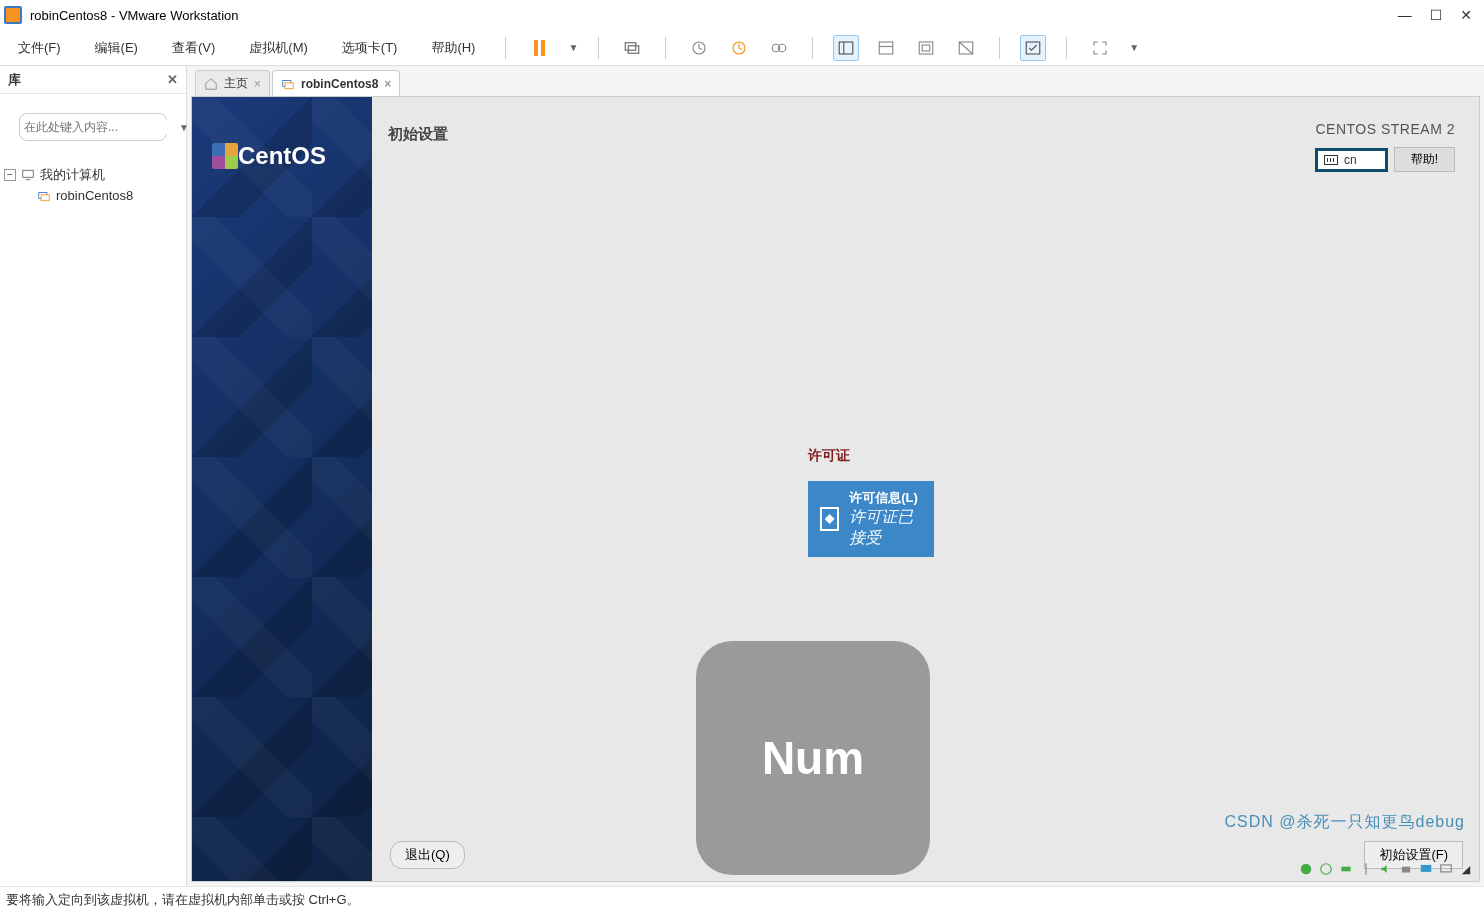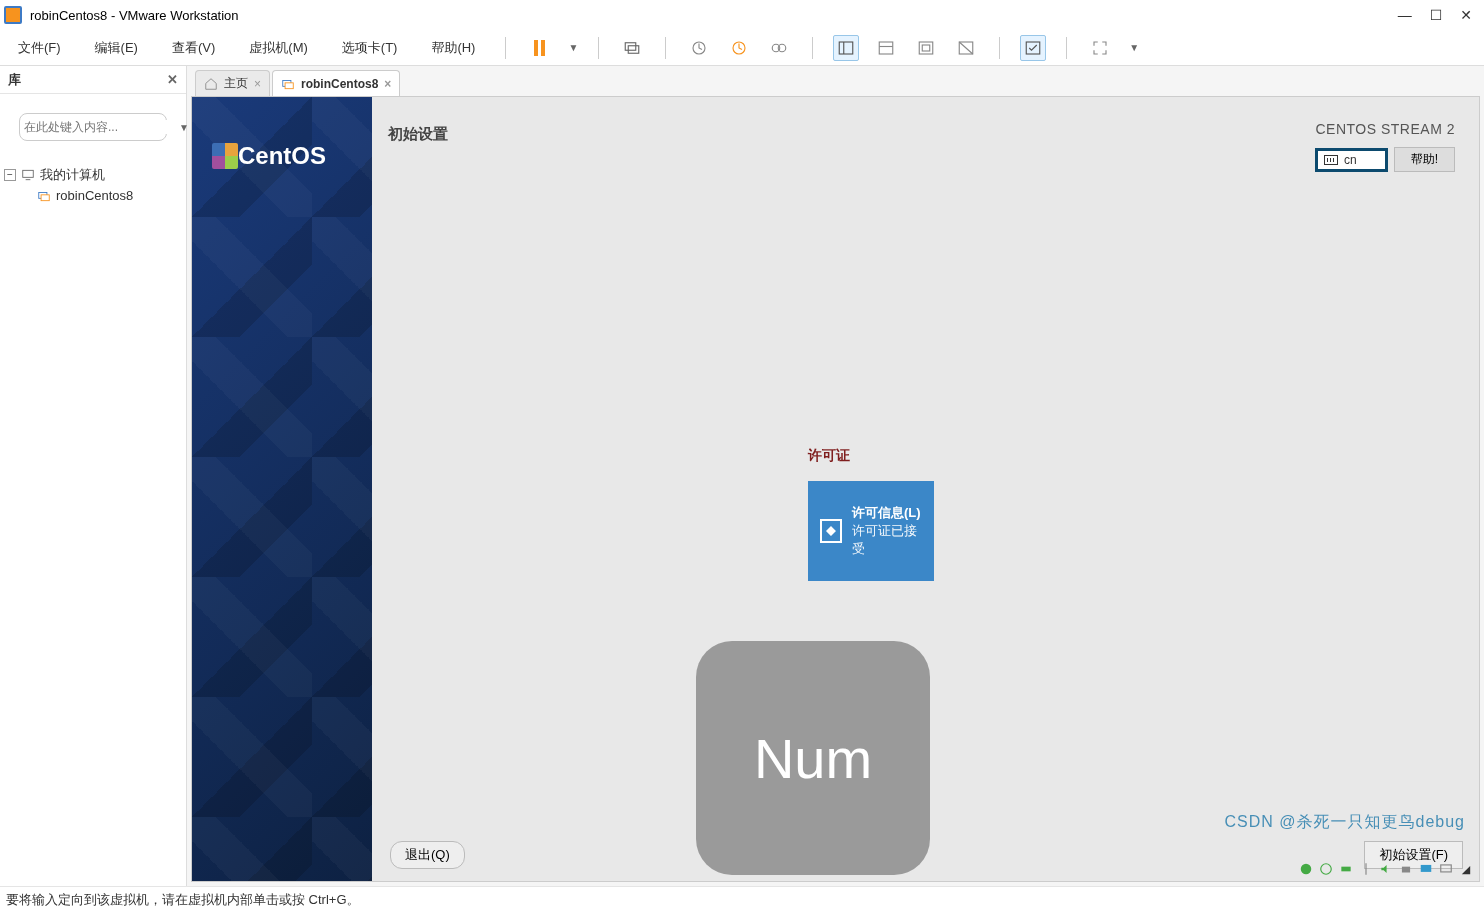--- a/index.html
+++ b/index.html
@@ -55,27 +55,27 @@
 .init-title { position: absolute; top: 28px; left: 16px; font-size: 15px; font-weight: bold; color: #444; }
 .stream-title { position: absolute; top: 24px; right: 24px; font-size: 14px; color: #555; letter-spacing: 0.5px; }
 .lang-row { position: absolute; top: 50px; right: 24px; display: flex; gap: 6px; align-items: center; }
 .lang-box { background: #fff; border: 3px solid #0c4a6e; padding: 2px 28px 2px 6px; display: flex; align-items: center; gap: 6px; font-size: 12px; }
 .kb-icon { width: 14px; height: 10px; border: 1px solid #333; display: inline-block; position: relative; }
 .kb-icon::after { content: ""; position: absolute; inset: 2px; background: repeating-linear-gradient(90deg, #333 0 1px, transparent 1px 3px); }
 .help-btn { background: #ddd; border: 1px solid #bbb; padding: 3px 16px; font-size: 12px; cursor: pointer; }
 
 .license-section { position: absolute; top: 350px; left: 436px; }
 .license-label { font-size: 14px; font-weight: bold; color: #7f1d1d; margin-bottom: 16px; }
-.license-card { background: #3b87c8; color: #fff; padding: 23px 12px; display: flex; gap: 10px; align-items: center; cursor: pointer; width: 126px; }
+.license-card { background: #3b87c8; color: #fff; padding: 8px 12px; display: flex; gap: 10px; align-items: center; cursor: pointer; width: 126px; }
 .license-card .lic-icon { width: 24px; height: 24px; border: 2px solid #fff; display: flex; align-items: center; justify-content: center; }
 .license-card .lic-icon::after { content: ""; width: 10px; height: 10px; background: #fff; clip-path: polygon(50% 0, 100% 50%, 50% 100%, 0 50%); }
 .license-card .lic-title { font-size: 13px; font-weight: bold; }
-.license-card .lic-sub { font-size: 13px; opacity: 0.95; }
-
-.num-overlay { position: absolute; left: 324px; bottom: 6px; width: 234px; height: 234px; background: #9a9a9a; border-radius: 36px; display: flex; align-items: center; justify-content: center; color: #fff; font-size: 56px; font-weight: 400; }
+.license-card .lic-sub { font-size: 16px; font-style: italic; opacity: 0.95; }
+
+.num-overlay { position: absolute; left: 324px; bottom: 6px; width: 234px; height: 234px; background: #9a9a9a; border-radius: 36px; display: flex; align-items: center; justify-content: center; color: #fff; font-size: 46px; font-weight: 700; }
 
 .bottom-btn { position: absolute; bottom: 12px; background: #eee; border: 1px solid #bbb; padding: 4px 14px; font-size: 13px; cursor: pointer; }
 .exit-btn { left: 18px; border-radius: 12px; }
 .finish-btn { right: 16px; }
 
 .vm-status-icons { position: absolute; right: 4px; bottom: 4px; display: flex; gap: 2px; align-items: center; }
 .vm-status-icons .si { width: 18px; height: 16px; display: flex; align-items: center; justify-content: center; font-size: 11px; }
 
 .statusbar { height: 26px; display: flex; align-items: center; padding: 0 6px; font-size: 13px; border-top: 1px solid #e5e5e5; background: #fff; }
 

